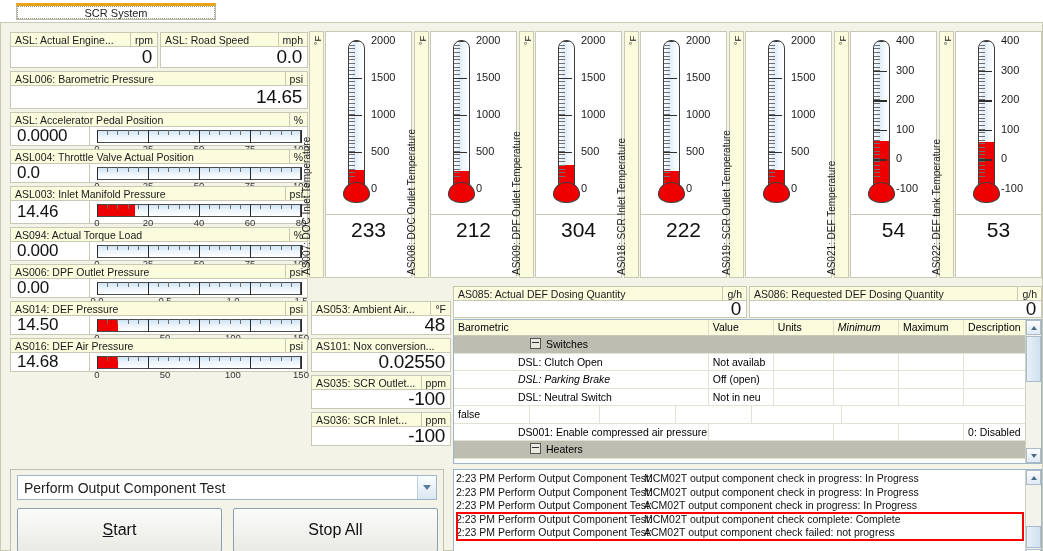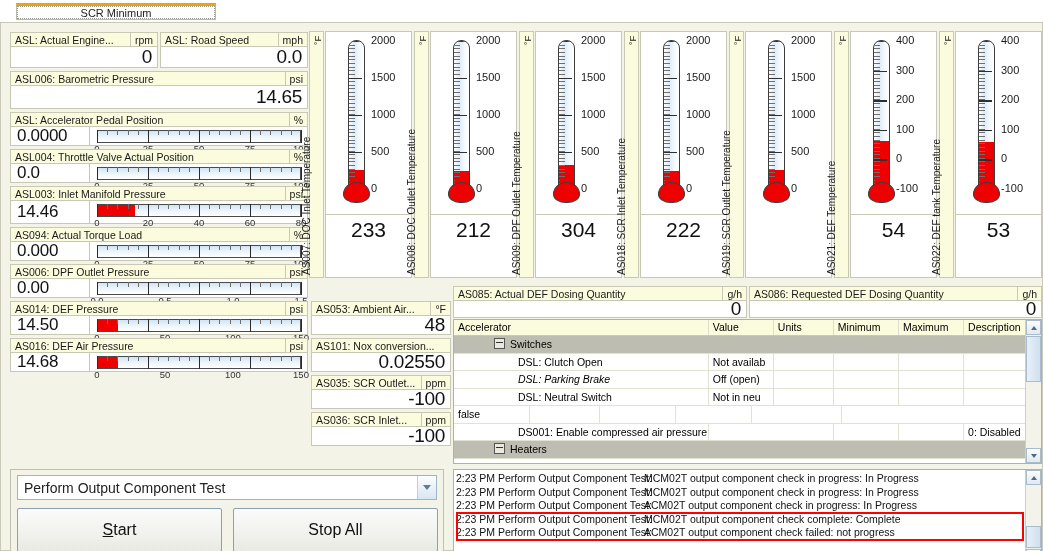--- a/index.html
+++ b/index.html
@@ -94,21 +94,21 @@
 
   
   .tbl{position:absolute;background:#fff;border:1px solid #9fb4c8;box-sizing:border-box;overflow:hidden;}
   .tbl .thead{display:flex;height:15px;background:#fbfbdd;border-bottom:1px solid #c8c8b4;font-size:10.5px;}
   .tbl .thead div{padding-left:4px;box-sizing:border-box;line-height:15px;overflow:hidden;white-space:nowrap;
                   border-right:1px solid #dedecb;}
   .tbl .trow{display:flex;height:16.5px;font-size:10.5px;border-bottom:1px solid #e2e2d4;background:#fff;}
   .tbl .trow.grp{background:#bdbdb1;font-weight:normal;}
   .tbl .trow div{padding-left:4px;box-sizing:border-box;line-height:16.5px;overflow:hidden;white-space:nowrap;
                  border-right:1px solid #e2e2d4;}
-  .tbl .trow.grp div{border-right:none;}
+  .tbl .trow.grp div{border-right:none;margin-left:36px;}
   .ebox{display:inline-block;width:9px;height:9px;border:1px solid #555;background:#e9e9e0;
         position:relative;vertical-align:-1px;margin-right:5px;}
   .ebox:after{content:"";position:absolute;left:1px;right:1px;top:3px;height:1px;background:#333;}
   .ind{display:inline-block;width:36px;}
 
   
   .vsb{position:absolute;right:0;top:0;bottom:0;width:15px;background:#f3f3ec;border-left:1px solid #cfcfc2;}
   .vsb .ar{position:absolute;left:0;width:15px;height:15px;background:linear-gradient(#fdfdfd,#dfe9f2);
            border:1px solid #a8bccd;box-sizing:border-box;}
   .vsb .ar.up{top:0;} .vsb .ar.dn{bottom:0;}
@@ -140,21 +140,21 @@
   .log .ln .tcol{display:inline-block;width:188px;}
   .hlbox{position:absolute;left:2px;right:17px;border:2px solid #ff0000;box-sizing:border-box;pointer-events:none;}
 </style>
 </head>
 <body>
 
 <div class="app">
 
   <div class="tabstrip">
     <div class="tab">
-      <span class="tlabel">SCR Minimum</span>
+      <span class="tlabel">SCR System</span>
     </div>
   </div>
 
   <div class="frame">
 
     <div id="leftcol">
         <div class="cell" style="left: 9px; top: 9px; width: 148px; height: 36px;">
           <div class="hdr">
       <span class="nm">ASL: Actual Engine...</span>
       <span class="un">rpm</span>
@@ -1032,24 +1032,24 @@
                 <span style="top:148px">-100</span>
               </div>
       </div>
       <div class="th-read">53</div>
     </div>
         </div>
       </div>
 
     <div class="tbl" style="left:452px;top:296px;width:589px;height:145px;">
       <div class="thead" id="thead">
-          <div style="width: 300px;">Accelerator</div>
+          <div style="width: 300px;">Barometric</div>
           <div style="width: 76px;">Value</div>
           <div style="width: 70px;">Units</div>
-          <div style="width: 76px;">Minimum</div>
+          <div style="width: 76px; font-style: italic;">Minimum</div>
           <div style="width: 76px;">Maximum</div>
           <div style="width: 90px;">Description</div>
         </div>
       <div id="tbody">
           <div class="trow grp">
             <div style="width: 100%;"><span class="ind"></span><span class="ebox"></span>Switches</div>
           </div>
           <div class="trow">
             <div style="width: 300px;"><span class="ind" style="width:60px"></span>DSL: Clutch Open</div>
             <div style="width: 76px;">Not availab</div>

